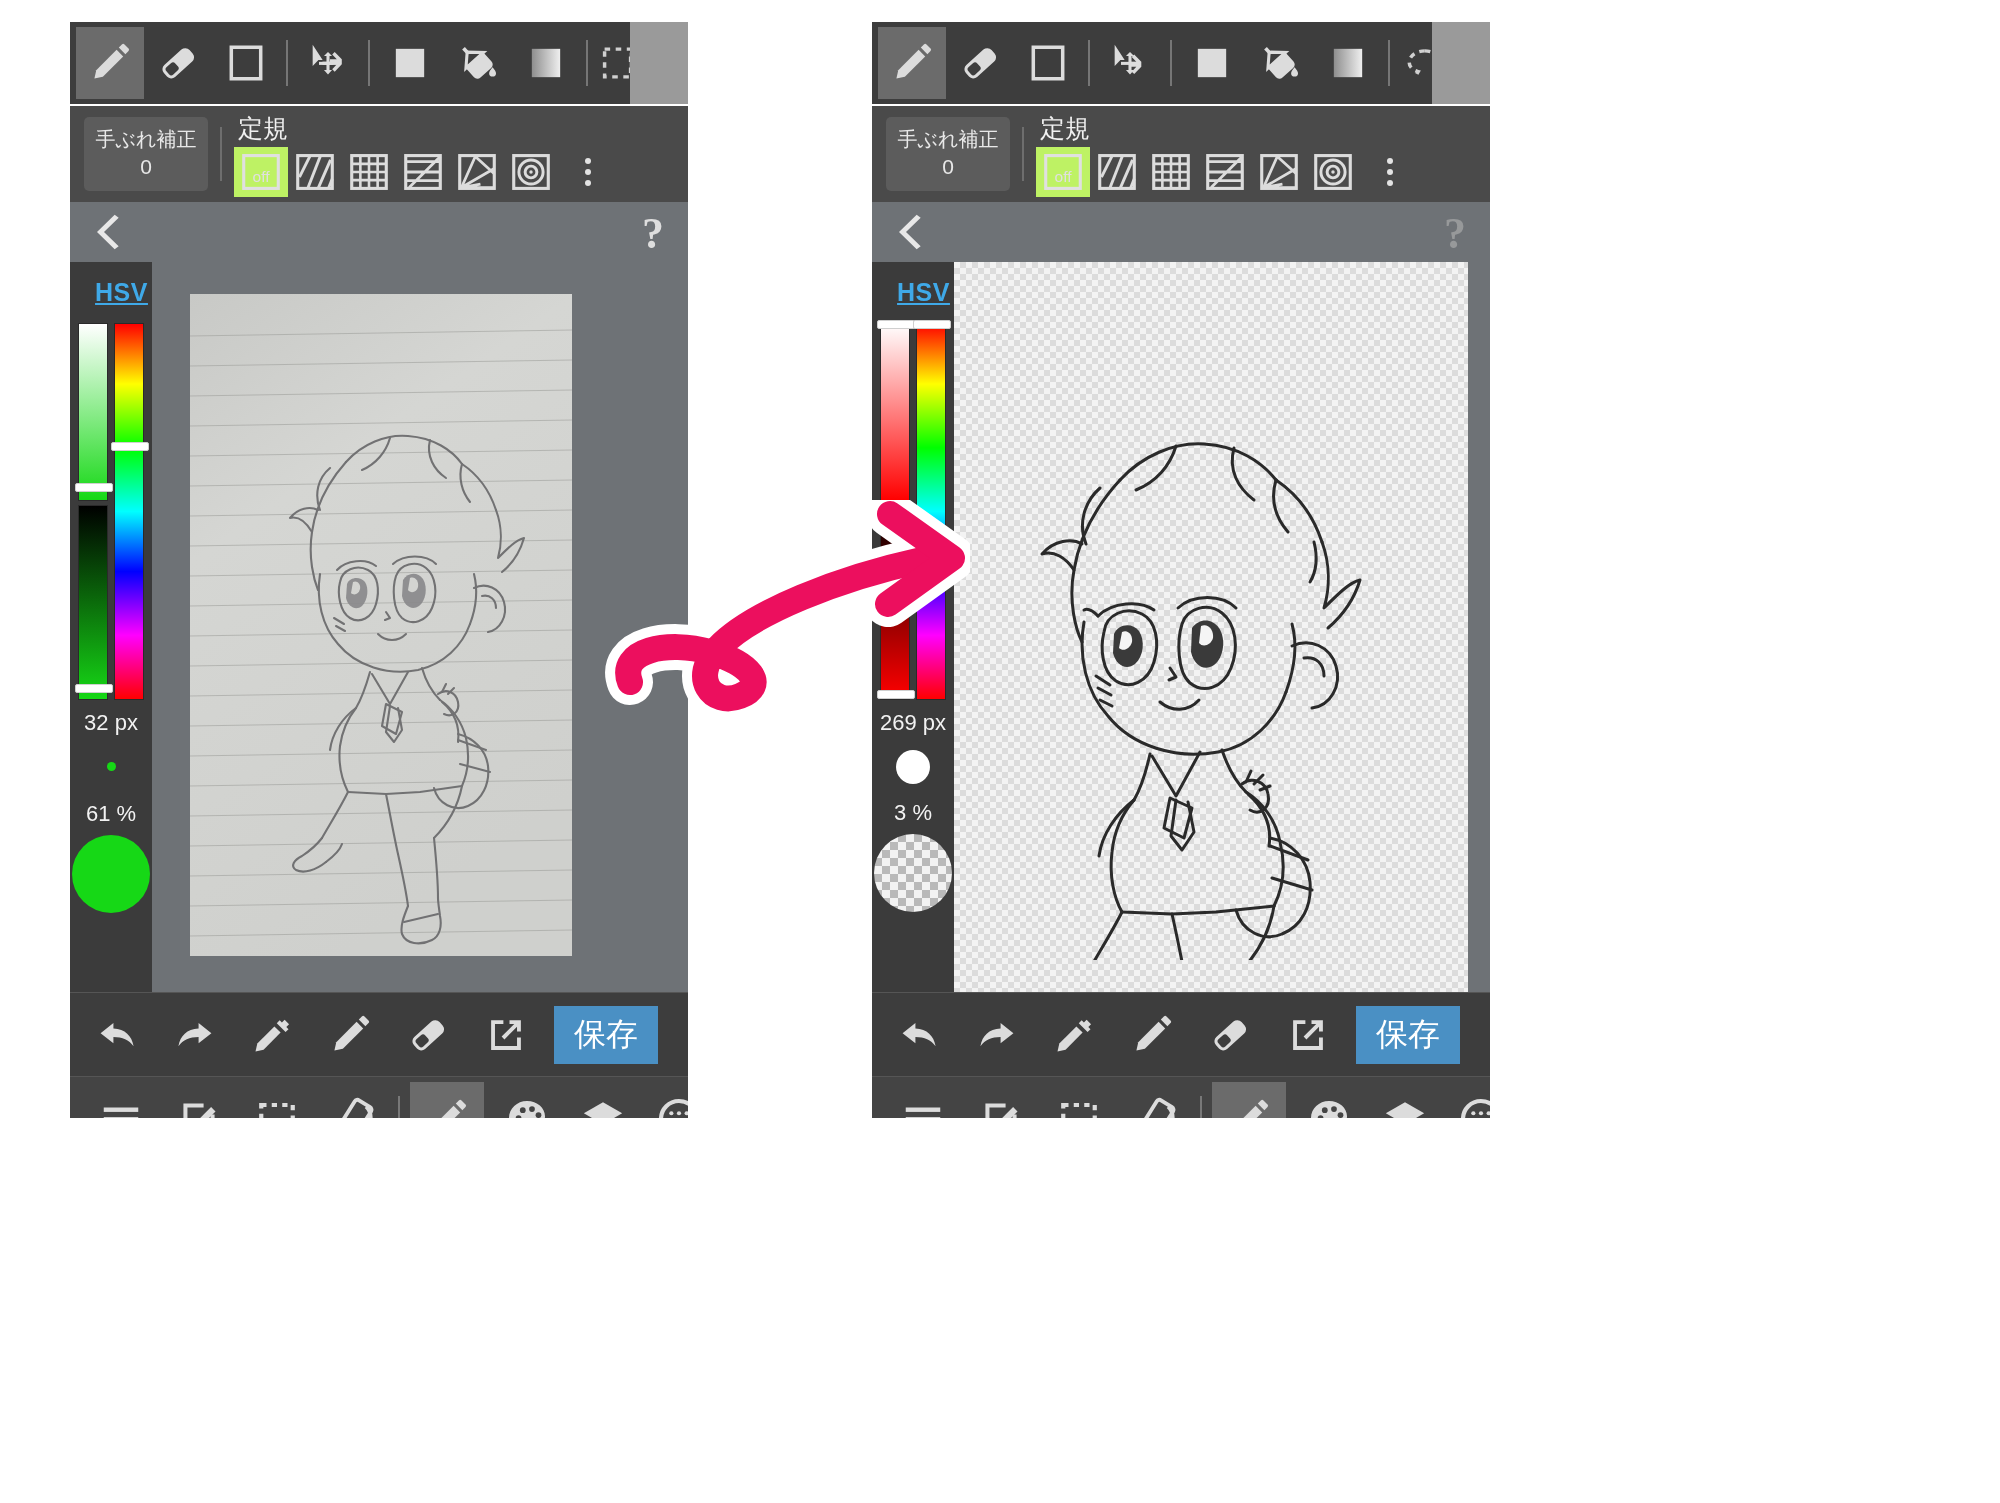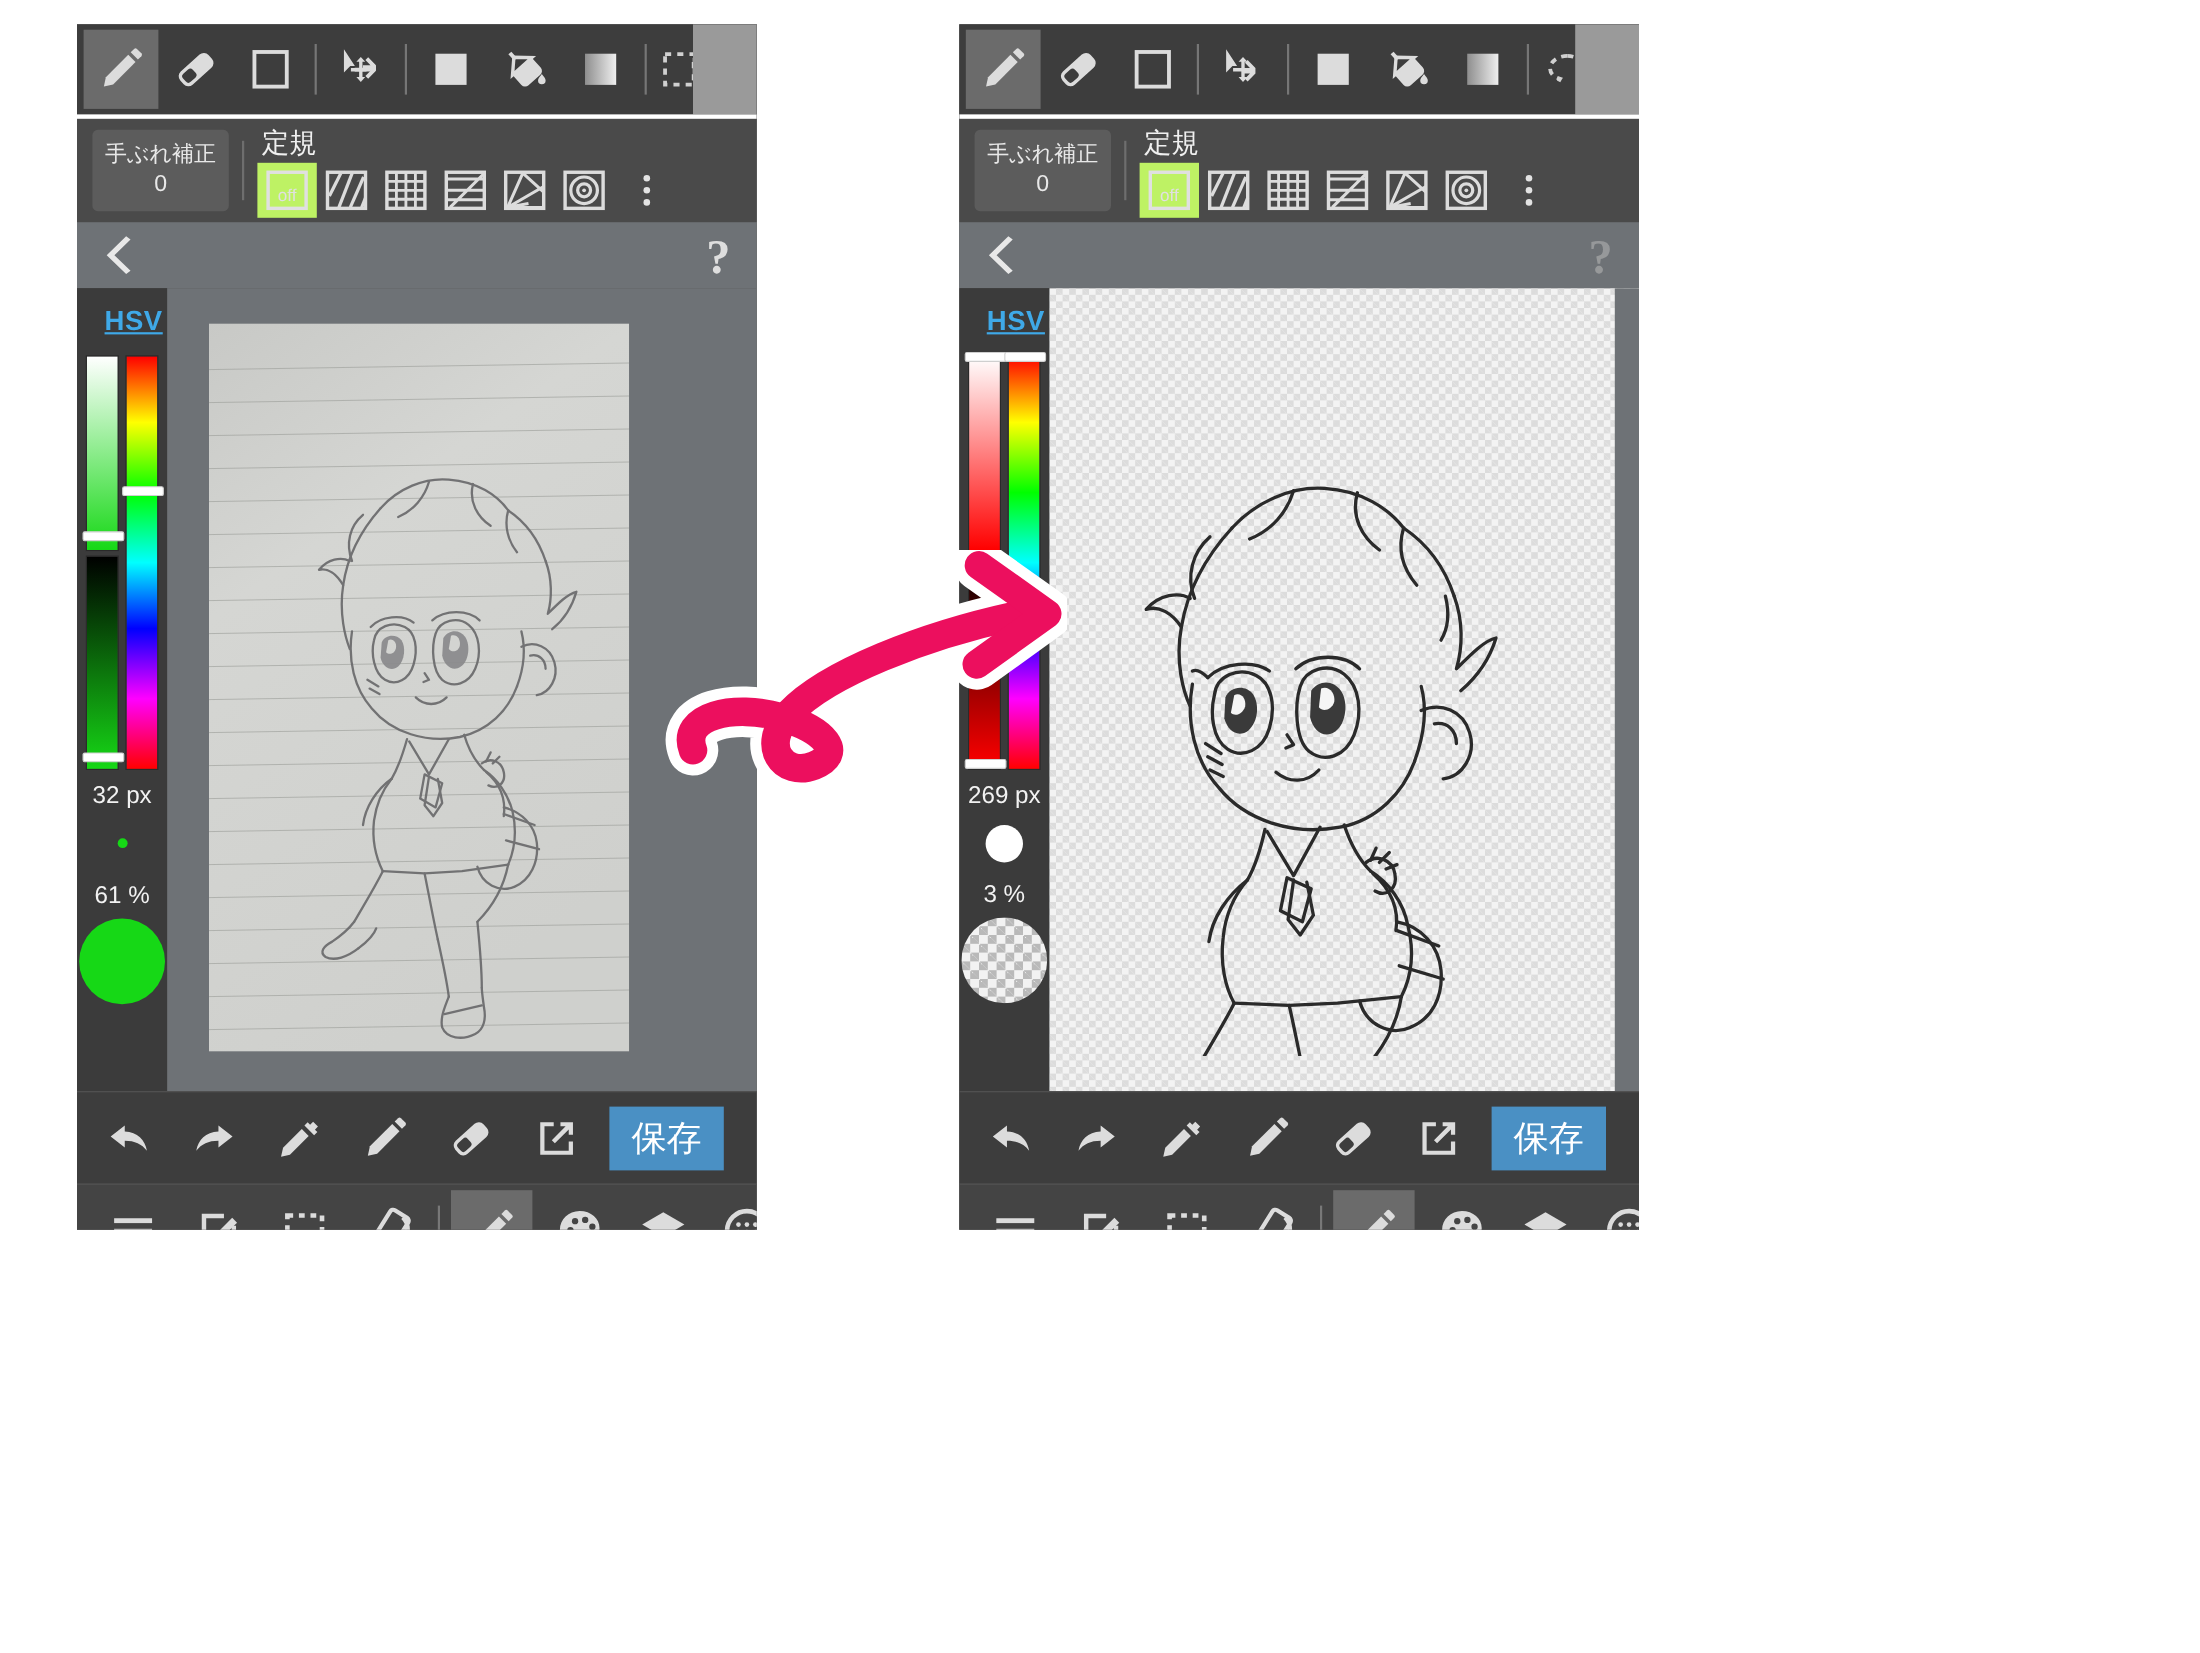--- a/index.html
+++ b/index.html
@@ -17,21 +17,21 @@
   .toolrow { position:relative; height:82px; background:#3d3d3d;
              display:flex; align-items:center; }
   .tool { width:68px; height:72px; display:flex; align-items:center;
           justify-content:center; flex:none; position:relative; }
   .tool.sel { background:#6b6b6b; }
   .vdiv { width:2px; height:46px; background:#8a8a8a; margin:0 6px; flex:none; opacity:.75; }
   .tool svg { display:block; }
 
   
   .rulerrow { position:relative; height:98px; background:#4a4a4a;
-              border-top:4px solid #ffffff; display:flex; align-items:center; }
+              border-top:2px solid #ffffff; display:flex; align-items:center; }
   .stab { width:124px; height:74px; margin-left:14px; background:#5c5c5c;
           border-radius:5px; color:#e8e8e8; display:flex; flex-direction:column;
           align-items:center; justify-content:center; font-size:20px; line-height:1.35;
           flex:none; }
   .stab .v { font-size:21px; }
   .rsep { width:2px; height:54px; background:#6e6e6e; margin:0 12px; flex:none; }
   .rulerwrap { display:flex; flex-direction:column; justify-content:center; height:100%; }
   .rulerlabel { color:#f0f0f0; font-size:25px; margin:0 0 2px 4px; }
   .rulers { display:flex; align-items:center; }
   .rbtn { width:54px; height:50px; display:flex; align-items:center;

